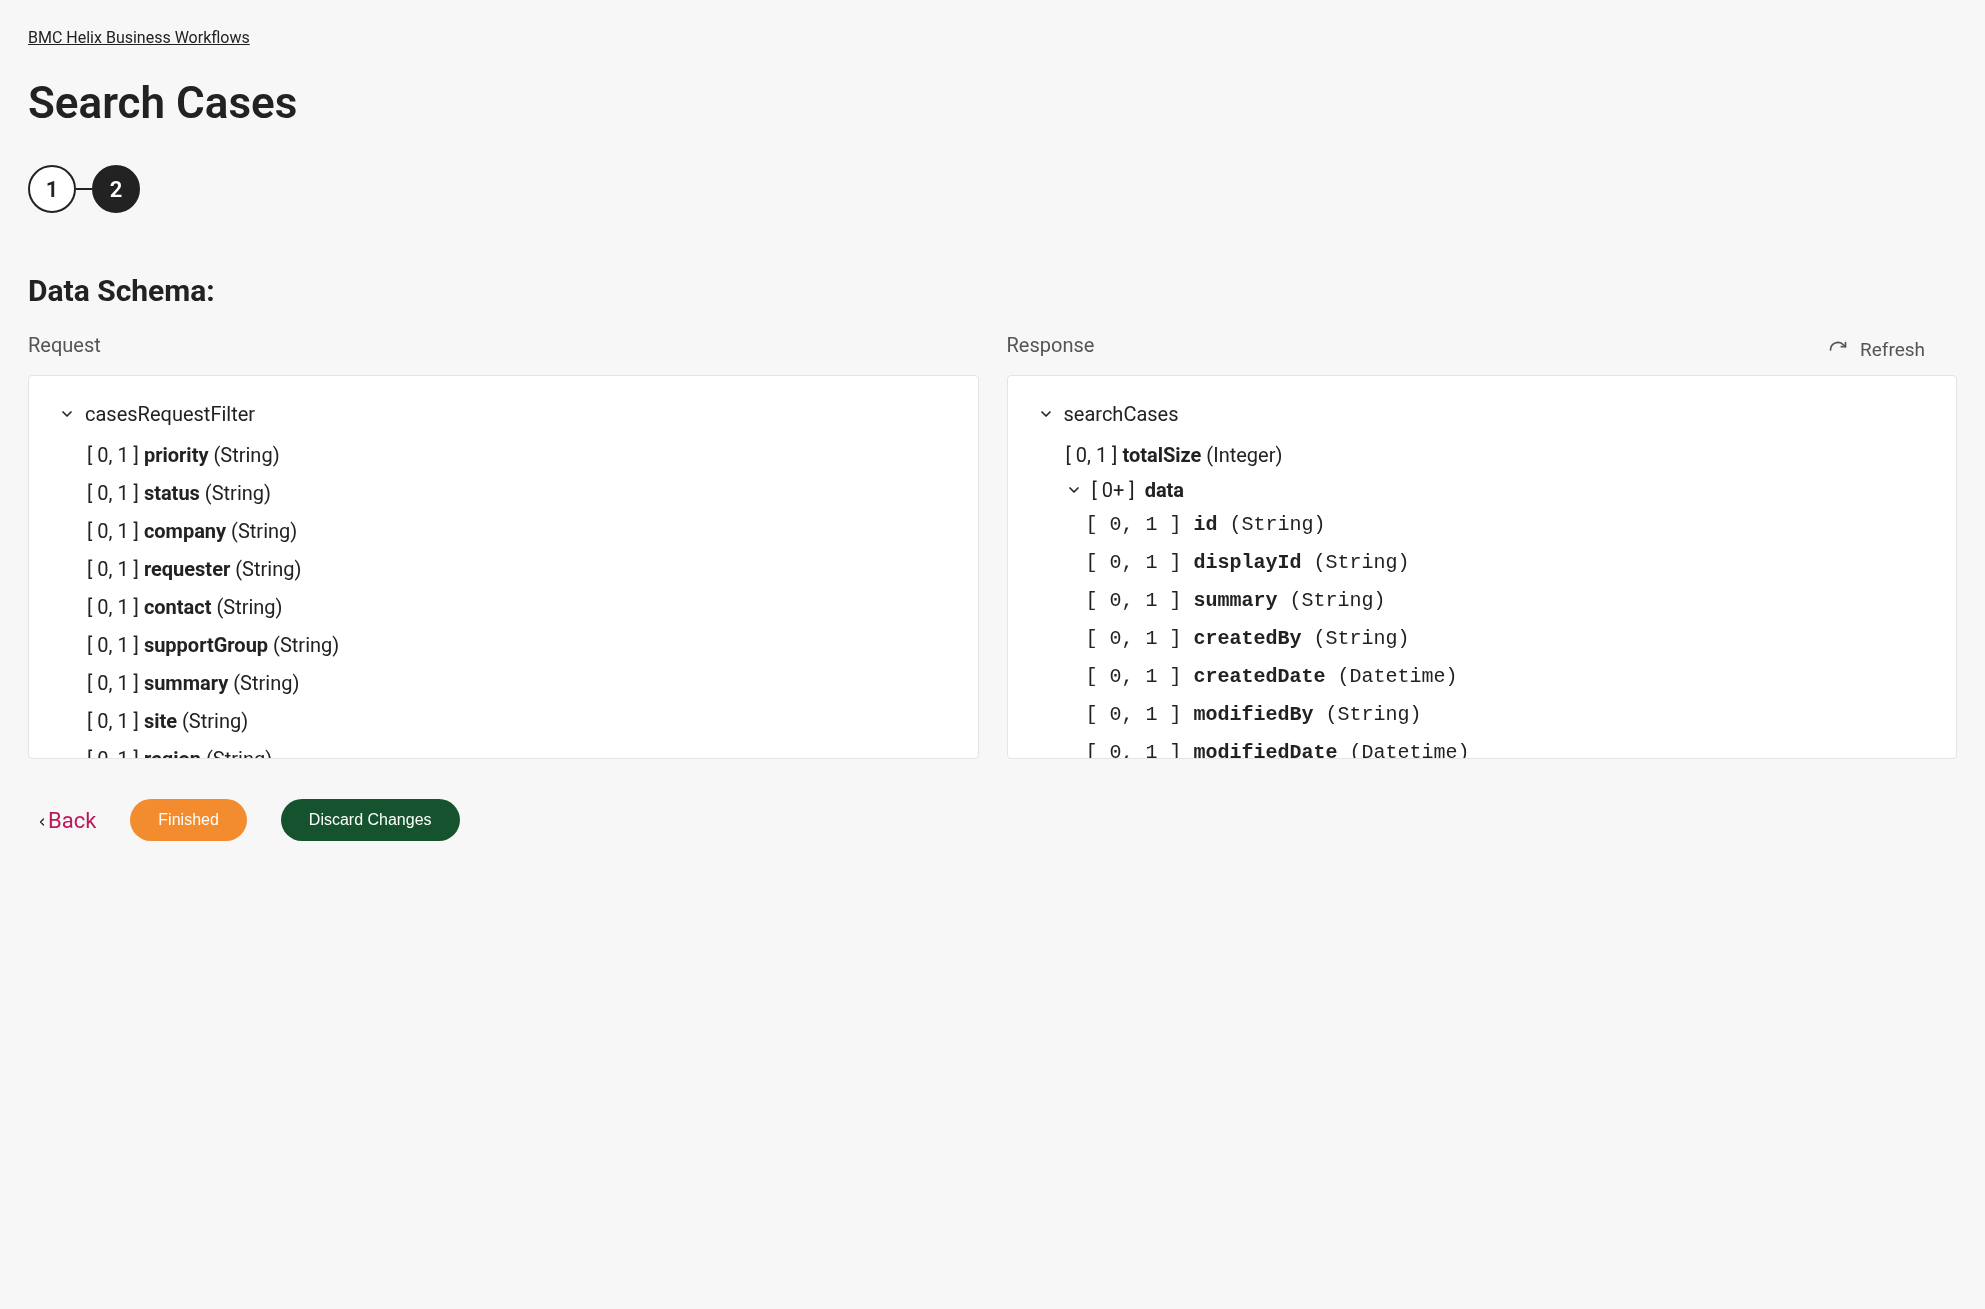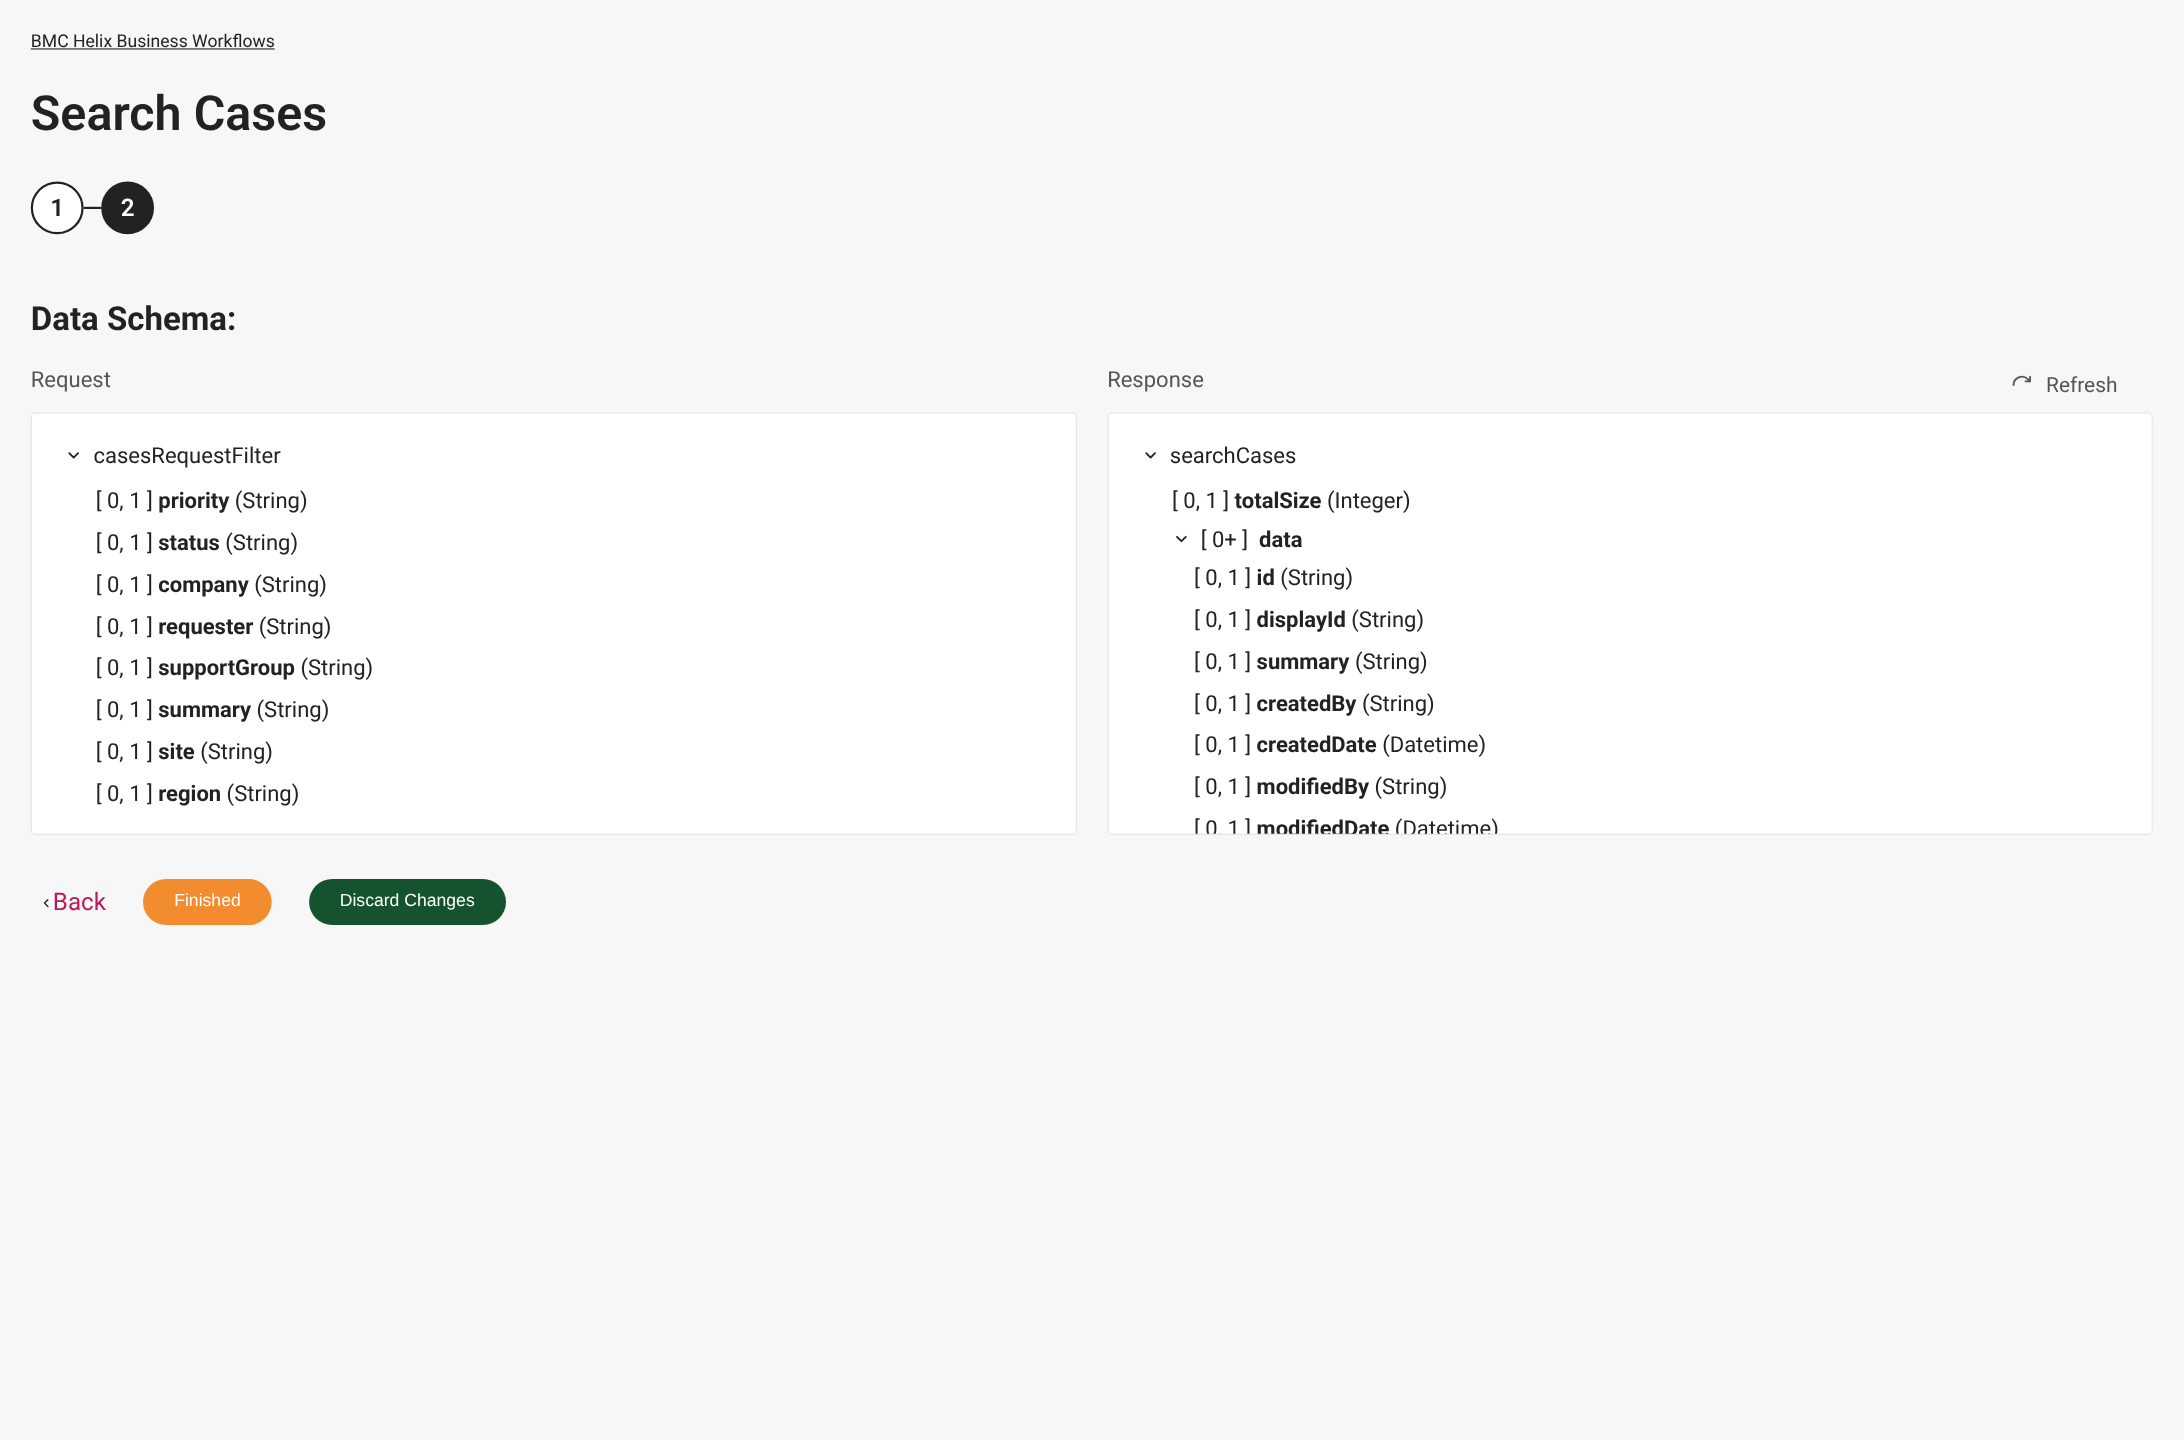--- a/index.html
+++ b/index.html
@@ -110,20 +110,21 @@
     height: 16px;
     display: inline-flex;
     align-items: center;
     justify-content: center;
   }
   .tree-children {
     padding-left: 28px;
   }
   .tree-subchildren {
     padding-left: 20px;
+    font-family: Liberation Mono, monospace;
   }
   .field-row {
     font-size: 20px;
     color: #222;
     padding: 4px 0;
     line-height: 1.5;
   }
   .field-card { color: #222; }
   .field-name { font-weight: 700; }
   .field-type { color: #222; font-weight: 400; }
@@ -206,20 +207,21 @@
               <polyline points="6 9 12 15 18 9"></polyline>
             </svg>
         </span>
         <span>casesRequestFilter</span>
       </div>
       <div class="tree-children" id="request-fields">
           <div class="field-row"><span class="field-card">[ 0, 1 ]</span> <span class="field-name">priority</span> <span class="field-type">(String)</span></div>
           <div class="field-row"><span class="field-card">[ 0, 1 ]</span> <span class="field-name">status</span> <span class="field-type">(String)</span></div>
           <div class="field-row"><span class="field-card">[ 0, 1 ]</span> <span class="field-name">company</span> <span class="field-type">(String)</span></div>
           <div class="field-row"><span class="field-card">[ 0, 1 ]</span> <span class="field-name">requester</span> <span class="field-type">(String)</span></div>
+          <div class="field-row"><span class="field-card">[ 0, 1 ]</span> <span class="field-name">contact</span> <span class="field-type">(String)</span></div>
           <div class="field-row"><span class="field-card">[ 0, 1 ]</span> <span class="field-name">supportGroup</span> <span class="field-type">(String)</span></div>
           <div class="field-row"><span class="field-card">[ 0, 1 ]</span> <span class="field-name">summary</span> <span class="field-type">(String)</span></div>
           <div class="field-row"><span class="field-card">[ 0, 1 ]</span> <span class="field-name">site</span> <span class="field-type">(String)</span></div>
           <div class="field-row"><span class="field-card">[ 0, 1 ]</span> <span class="field-name">region</span> <span class="field-type">(String)</span></div>
           <div class="field-row">  </div>
         </div>
     </div>
   </div>
 
   <div class="schema-col">

